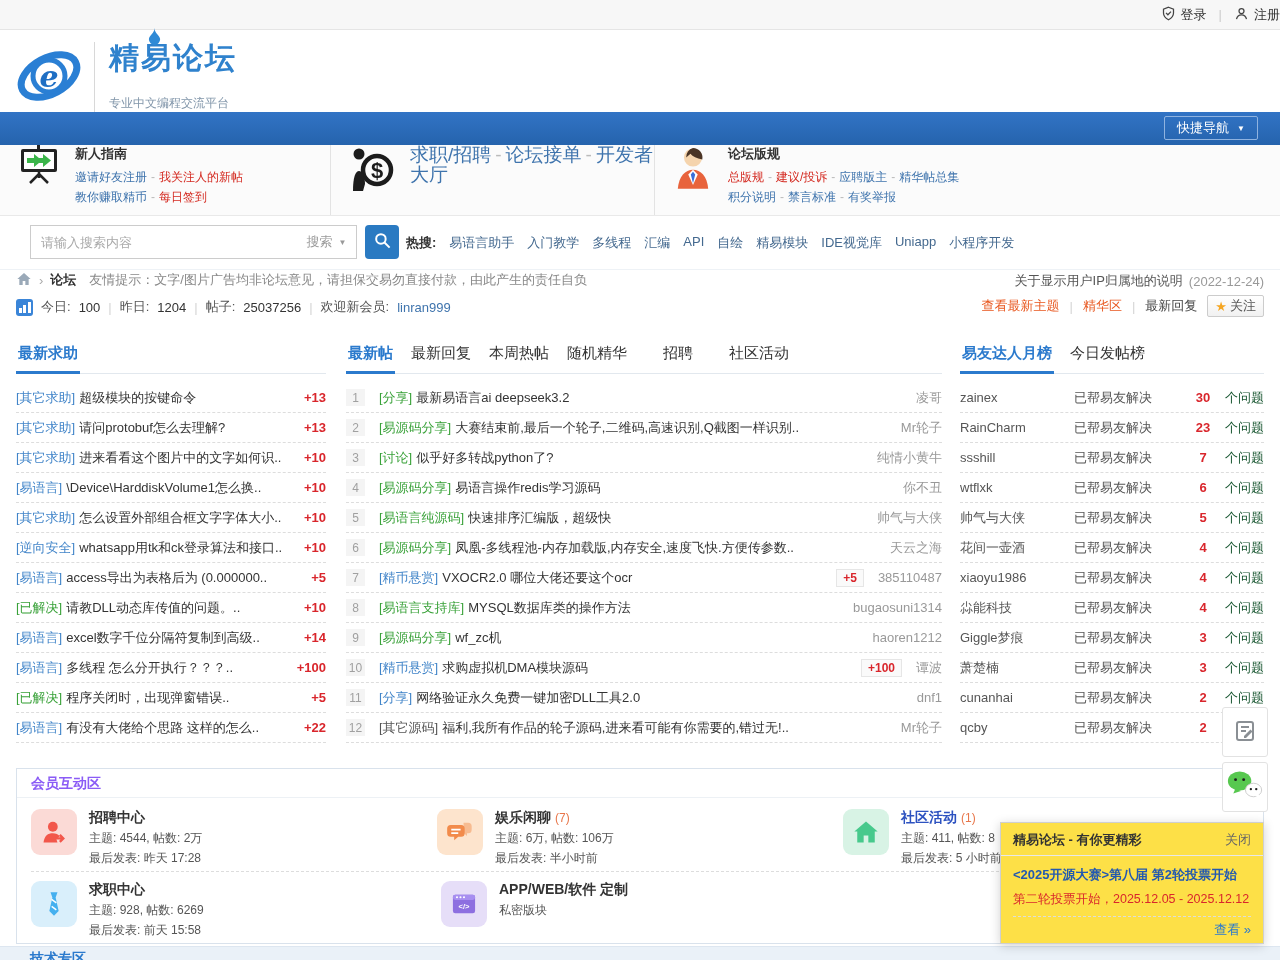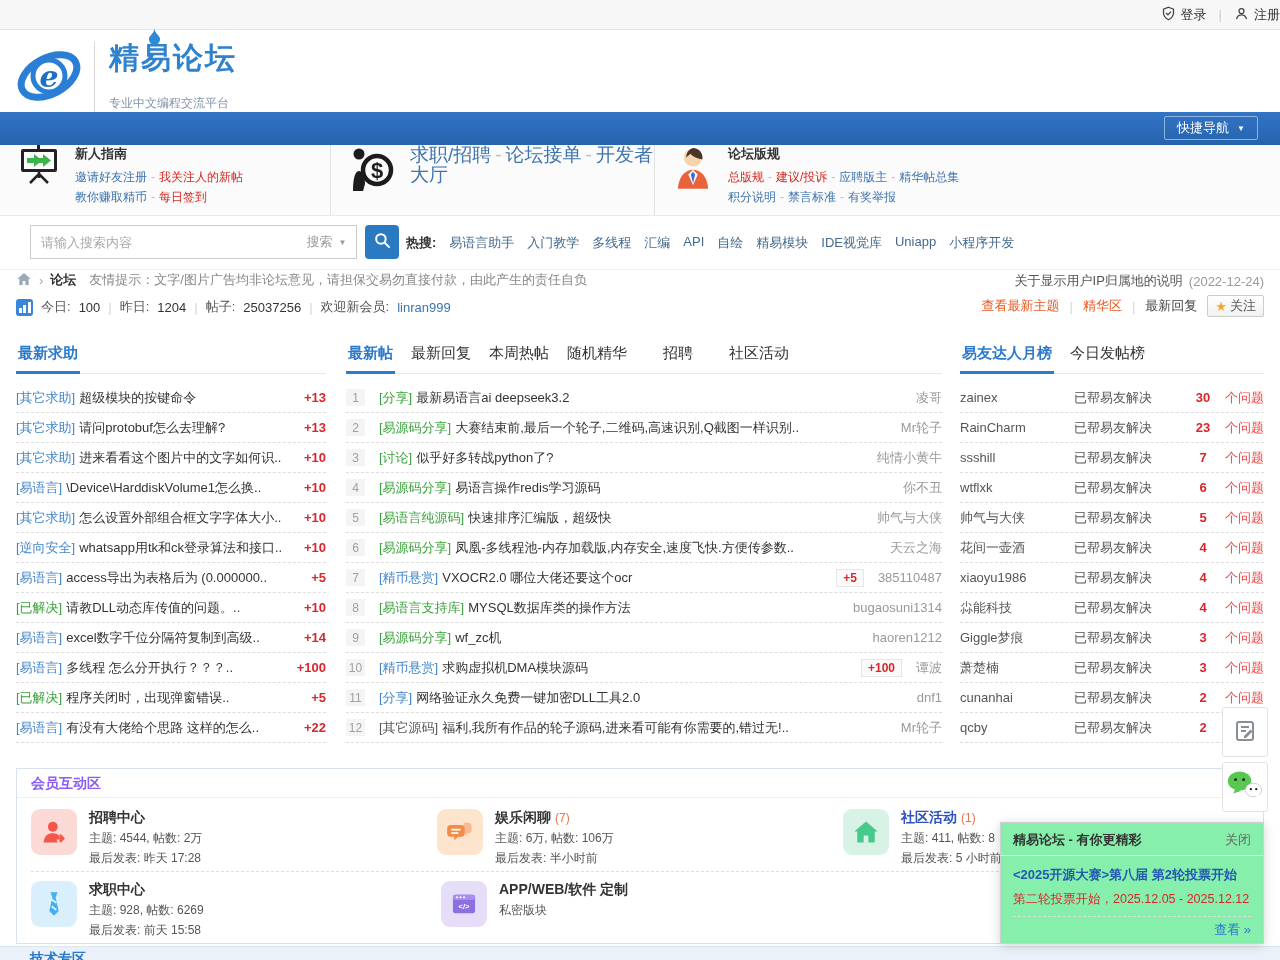--- a/index.html
+++ b/index.html
@@ -73,21 +73,21 @@
 .help-panel{position:absolute;left:16px;top:336px;width:310px}
 .posts-panel{position:absolute;left:346px;top:336px;width:596px}
 .posts-panel .ptab:nth-child(5),.posts-panel .ptab:nth-child(6){margin-left:18px}
 .prow .num{width:19px;height:17px;background:#f4f4f4;color:#a0a0a0;font-size:12px;display:flex;align-items:center;justify-content:center;margin-right:10px;flex-shrink:0}
 .prow .author{color:#999;margin-left:10px;flex-shrink:0;cursor:pointer}
 .badge{color:#d9262c;font-weight:bold;background:#fafafa;border:1px solid #e6e6e6;padding:1px 6px;margin-left:8px;font-size:12px;flex-shrink:0}
 .rank-panel{position:absolute;left:960px;top:336px;width:304px}
 .rrow .name{width:110px;overflow:hidden;white-space:nowrap;text-overflow:ellipsis;color:#555;cursor:pointer}
 .rrow .solved{color:#555;flex:1}
 .rrow .cnt{color:#d9262c;font-weight:bold;width:36px;text-align:center}
-.rrow .unit{color:#ef4444}
+.rrow .unit{color:#14532d}
 
 .interact{position:absolute;left:16px;top:768px;width:1248px;height:176px;border:1px solid #d9e2ec;background:#fff}
 .i-head{height:29px;line-height:29px;padding-left:14px;color:#8b5cf6;font-weight:bold;font-size:14px;border-bottom:1px solid #edf1f5}
 .cardrow{position:absolute;left:14px;right:14px;display:flex}
 .cardrow.r0{top:40px}
 .cardrow.r1{top:112px}
 .card{width:410px;display:flex;gap:12px;cursor:pointer}
 .cicon{width:46px;height:46px;border-radius:9px;display:flex;align-items:center;justify-content:center;flex-shrink:0}
 .tint-red{background:#fbdad6}.tint-orange{background:#fde4cd}.tint-green{background:#d8f3e5}.tint-blue{background:#d9effb}.tint-purple{background:#e6def8}
 .ctitle{font-weight:bold;font-size:14px;color:#333}
@@ -96,21 +96,21 @@
 .cmeta{font-size:12px;color:#555;margin-top:3px;line-height:17px}
 .i-div{position:absolute;left:14px;right:14px;top:102px;border-top:1px dashed #ddd}
 
 .nextband{position:absolute;left:0;right:0;top:946px;height:14px;background:#eaf1f8;border-top:1px solid #dde6f0}
 .nextband span{position:absolute;left:30px;top:3px;color:#2b7acd;font-weight:bold;font-size:14px}
 
 .floatbtn{position:absolute;width:46px;height:50px;background:#fff;border:1px solid #e2e2e2;border-radius:3px;display:flex;align-items:center;justify-content:center;z-index:40;cursor:pointer}
 .fb1{left:1222px;top:707px}
 .fb2{left:1222px;top:762px}
 
-.popup{position:absolute;left:1000px;top:822px;width:264px;height:122px;background:#86efac;border:1px solid #cfcfcf;box-shadow:0 2px 10px rgba(0,0,0,.18);z-index:50}
+.popup{position:absolute;left:1000px;top:822px;width:264px;height:122px;background:#fde047;border:1px solid #cfcfcf;box-shadow:0 2px 10px rgba(0,0,0,.18);z-index:50}
 .pp-head{height:33px;line-height:33px;padding:0 12px;border-bottom:1px solid #e8e8e8;display:flex;justify-content:space-between}
 .pp-title{font-weight:bold;color:#333}
 .pp-close{color:#666;cursor:pointer}
 .pp-body{padding:7px 12px 0}
 .pp-link{color:#2359b0;font-weight:bold;line-height:24px;cursor:pointer;display:block;white-space:nowrap;overflow:hidden}
 .pp-red{color:#d9262c;line-height:24px;font-size:12.5px;white-space:nowrap}
 .pp-foot{border-top:1px dashed #ddd;margin-top:5px;padding-top:4px;text-align:right}
 .pp-more{color:#2b7acd;cursor:pointer}
 </style>
 </head>

